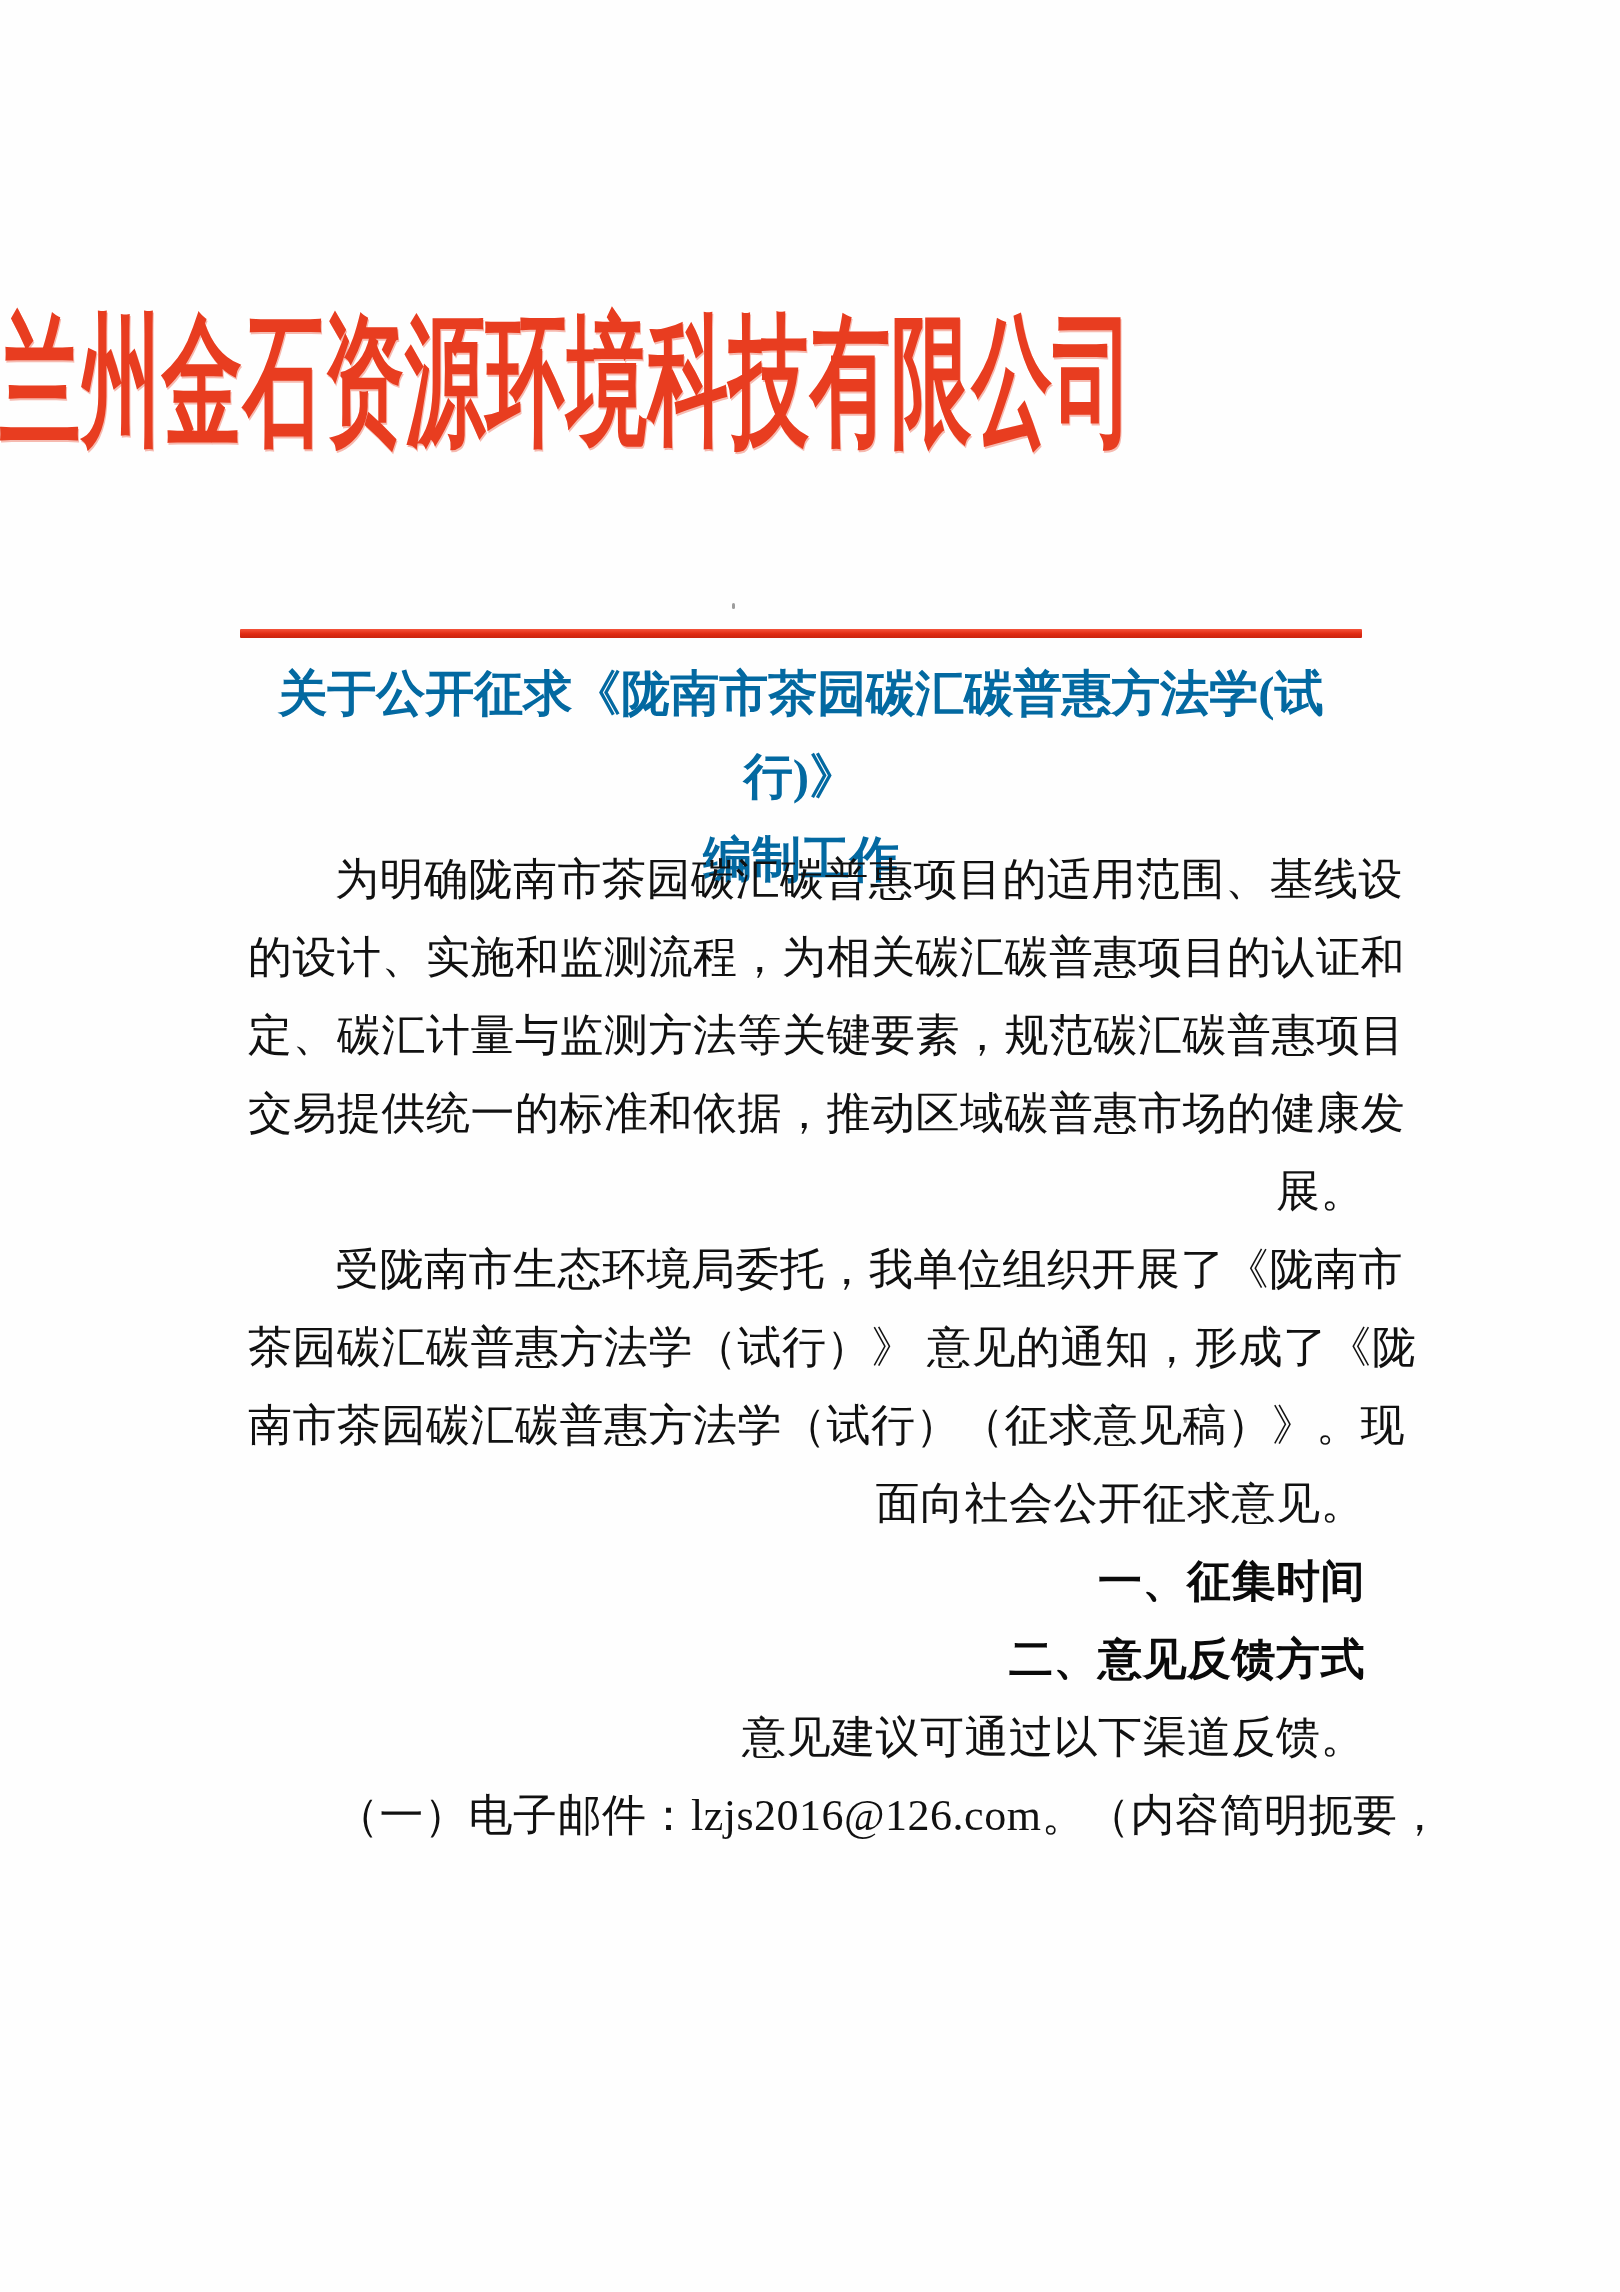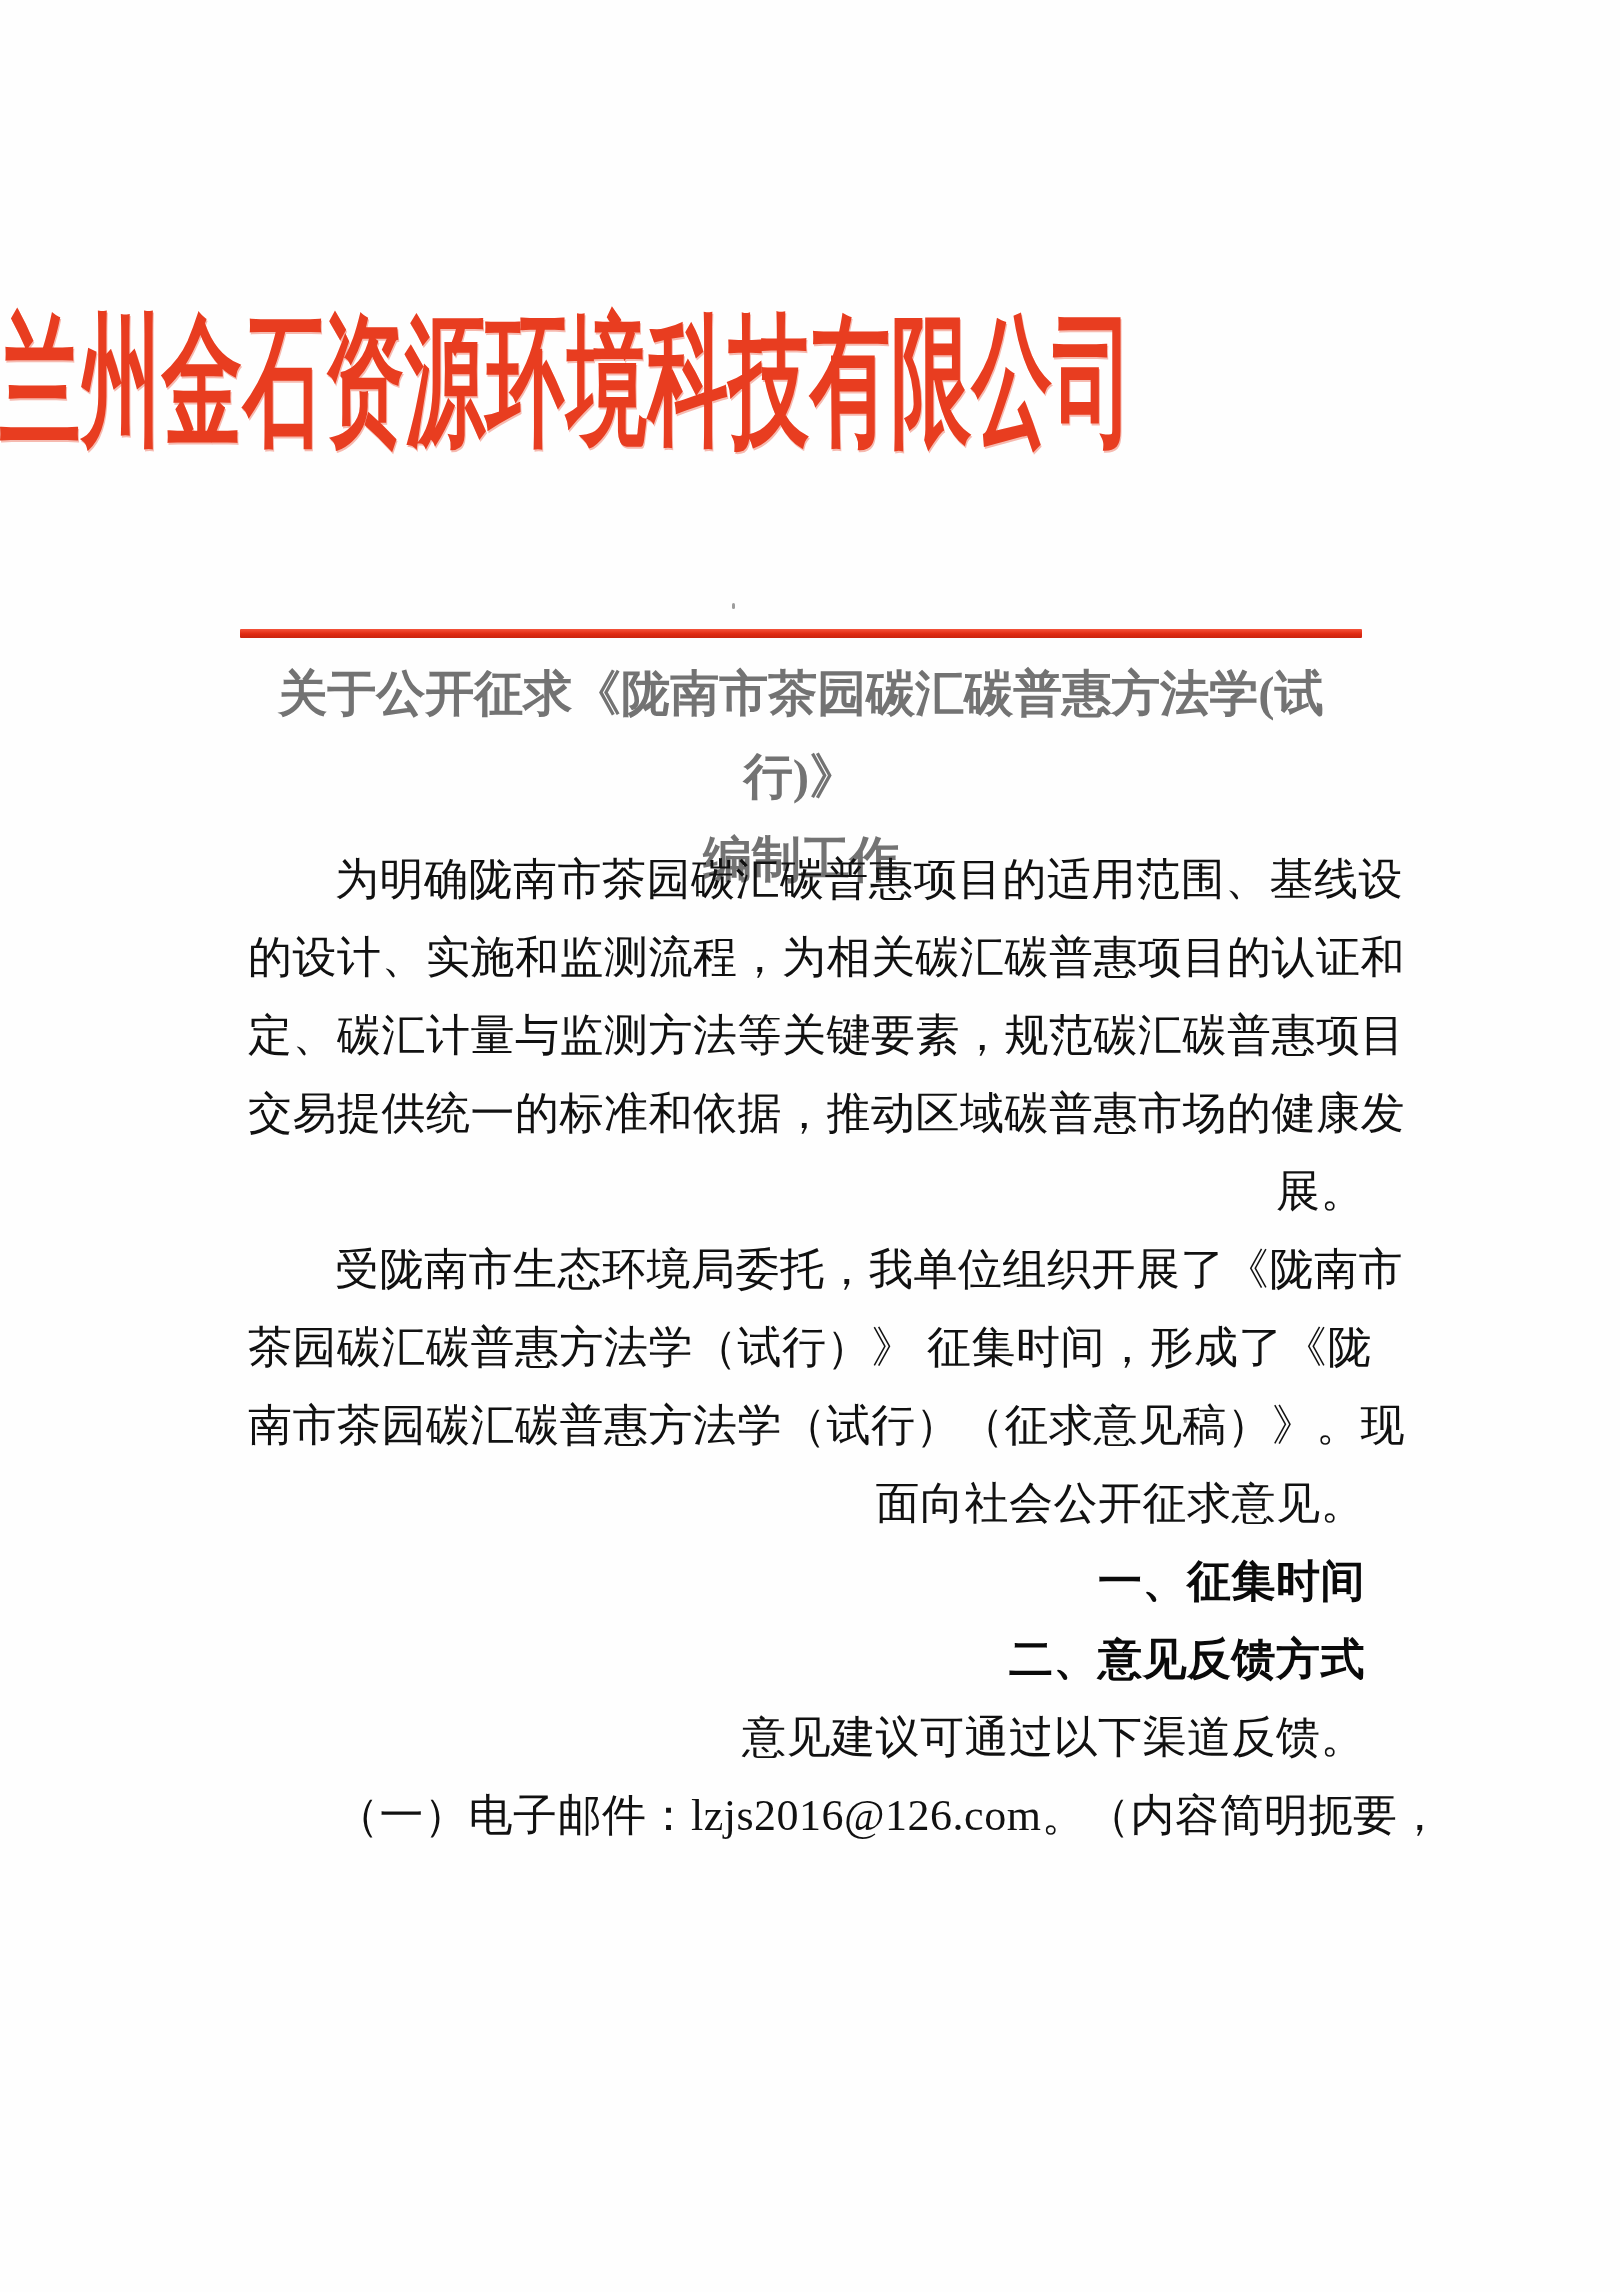--- a/index.html
+++ b/index.html
@@ -56,21 +56,21 @@
   .doc-title {
     position: absolute;
     top: 652px;
     left: 240px;
     width: 1122px;
     text-align: center;
     font-weight: bold;
     font-size: 49px;
     line-height: 83px;
     letter-spacing: 0px;
-    color: #737373;
+    color: #0369a1;
   }
   
   .content {
     position: absolute;
     top: 841px;
     left: 248px;
     width: 1117px;
     font-size: 44px;
     line-height: 78px;
     letter-spacing: 0.5px;
@@ -117,21 +117,21 @@
   </div>
 
   <div class="content">
     <div class="line indent">为明确陇南市茶园碳汇碳普惠项目的适用范围、基线设</div>
     <div class="line">的设计、实施和监测流程，为相关碳汇碳普惠项目的认证和</div>
     <div class="line">定、碳汇计量与监测方法等关键要素，规范碳汇碳普惠项目</div>
     <div class="line">交易提供统一的标准和依据，推动区域碳普惠市场的健康发</div>
     <div class="line">展。</div>
 
     <div class="line indent">受陇南市生态环境局委托，我单位组织开展了《陇南市</div>
-    <div class="line">茶园碳汇碳普惠方法学（试行）》 征集时间，形成了《陇</div>
+    <div class="line">茶园碳汇碳普惠方法学（试行）》 意见的通知，形成了《陇</div>
     <div class="line">南市茶园碳汇碳普惠方法学（试行）（征求意见稿）》。现</div>
     <div class="line">面向社会公开征求意见。</div>
 
     <div class="line indent heading">一、征集时间</div>
 
     <div class="line indent heading">二、意见反馈方式</div>
     <div class="line indent">意见建议可通过以下渠道反馈。</div>
     <div class="line indent">（一）电子邮件：lzjs2016@126.com。（内容简明扼要，</div>
   </div>
 

